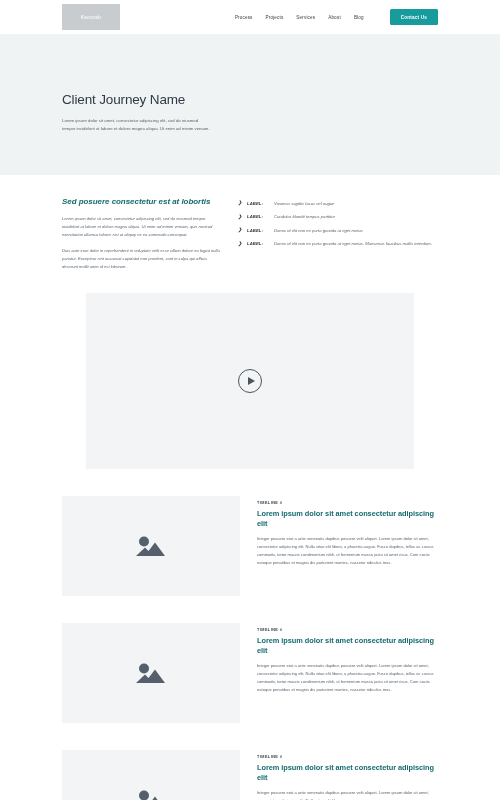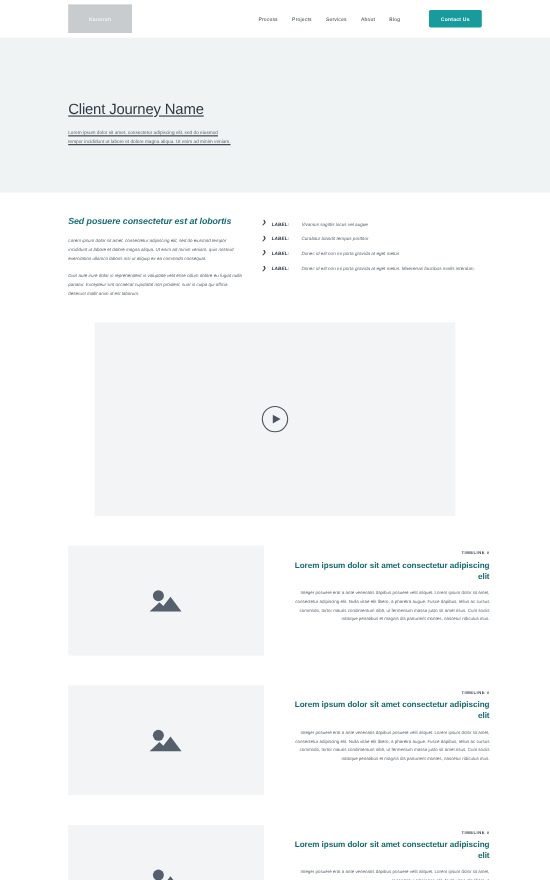--- a/index.html
+++ b/index.html
@@ -68,21 +68,20 @@
     white-space: nowrap;
     cursor: pointer;
     font-family: "Liberation Sans", sans-serif;
   }
 
   
   .hero {
     background: #eff3f4;
     padding: 58px 62px 34px 62px;
     height: 141px;
-    text-decoration: underline;
   }
   .hero-title {
     font-size: 13.5px;
     font-weight: 400;
     color: #2f3a44;
     letter-spacing: -0.15px;
     margin-bottom: 10px;
   }
   .hero-sub {
     font-size: 4.3px;
@@ -163,21 +162,21 @@
   .play-tri {
     width: 0; height: 0;
     border-left: 7px solid #4c545f;
     border-top: 4.5px solid transparent;
     border-bottom: 4.5px solid transparent;
     margin-left: 3px;
   }
 
   
   .cards { padding: 27px 55px 0 62px; display: flex; flex-direction: column; gap: 27px; }
-  .card { display: flex; gap: 17px; text-align: right; }
+  .card { display: flex; gap: 17px; }
   .card-media {
     flex: 0 0 178px;
     height: 100px;
     background: #f2f4f6;
     display: flex;
     align-items: center;
     justify-content: center;
   }
   .card-body { flex: 1; padding-top: 5px; }
   .eyebrow {

